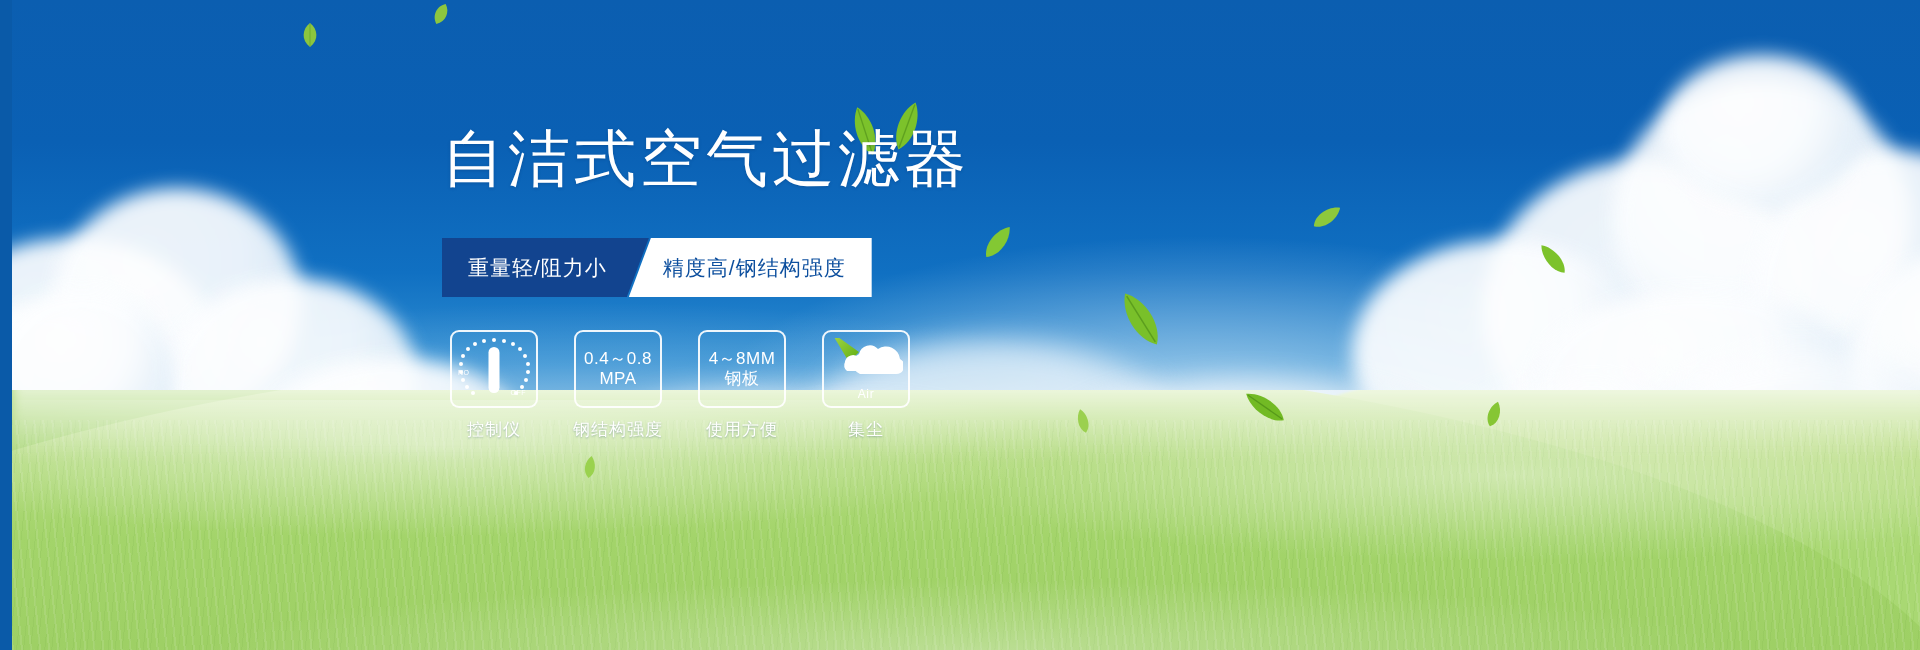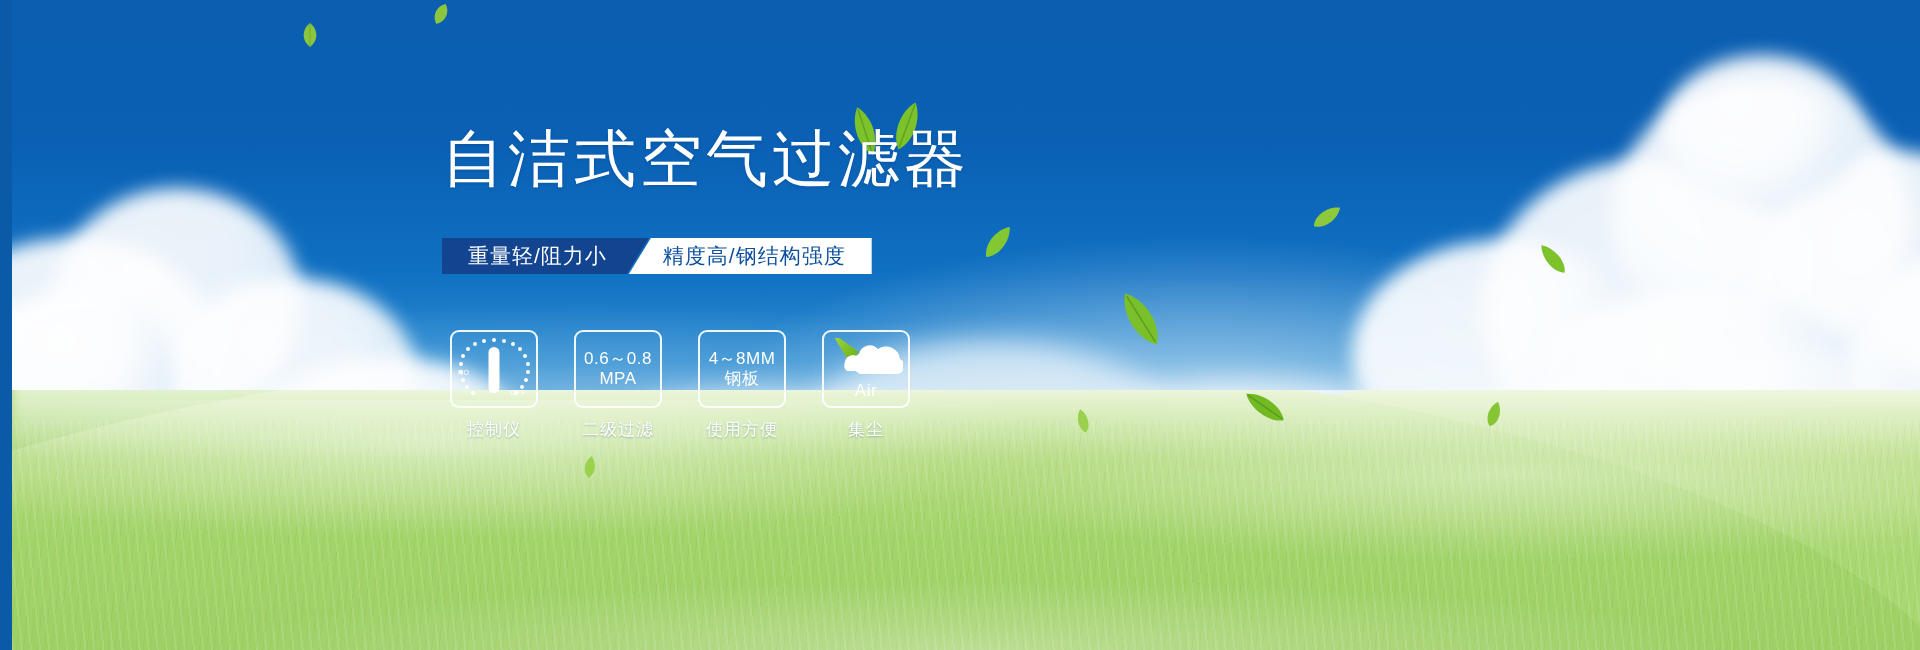--- a/index.html
+++ b/index.html
@@ -138,21 +138,21 @@
     color:#ffffff; font-weight:400; white-space:nowrap;
     text-shadow:0 1px 3px rgba(0,40,90,.25);
   }
 
   #badges{
     position:absolute; left:430px; top:238px;
     display:flex; height:47px;
   }
   .badge{
     display:flex; align-items:center; justify-content:center;
-    height:36px; font-size:21px; letter-spacing:1px; white-space:nowrap;
+    height:59px; font-size:21px; letter-spacing:1px; white-space:nowrap;
   }
   #badge-left{
     background:#12448f; color:#ffffff;
     padding:0 32px 0 26px;
     clip-path:polygon(0 0, 100% 0, calc(100% - 22px) 100%, 0 100%);
     padding-right:42px;
   }
   #badge-right{
     background:#ffffff; color:#0d4f9e;
     margin-left:-20px;
@@ -201,21 +201,21 @@
   }
   .stack .core{
     position:absolute; left:50%; transform:translateX(-50%);
     top:4px; width:9px; height:52px; background:#fff;
   }
 
   
   .aircloud{ position:relative; width:74px; height:62px; }
   .aircloud .air-lbl{
     position:absolute; left:0; right:0; bottom:-1px; text-align:center;
-    color:#ffffff; font-size:17px; letter-spacing:.6px;
+    color:#ffffff; font-size:12px; letter-spacing:.6px;
   }
 </style>
 </head>
 <body>
 
 <div id="banner">
 
   <div class="sky-haze"></div>
 
   <div class="cloud soft" id="cl-left">
@@ -368,25 +368,25 @@
             <div class="lbl no">NO</div>
             <div class="lbl off">OFF</div>
           </div>
         </div>
         <div class="feat-caption">控制仪</div>
       </div>
 
       <div class="feature">
         <div class="feat-box">
           <div class="feat-text">
-            <div>0.6～0.8</div>
+            <div>0.4～0.8</div>
             <div>MPA</div>
           </div>
         </div>
-        <div class="feat-caption">二级过滤</div>
+        <div class="feat-caption">钢结构强度</div>
       </div>
 
 
       <div class="feature">
         <div class="feat-box">
           <div class="feat-text">
             <div>4～8MM</div>
             <div>钢板</div>
           </div>
         </div>

